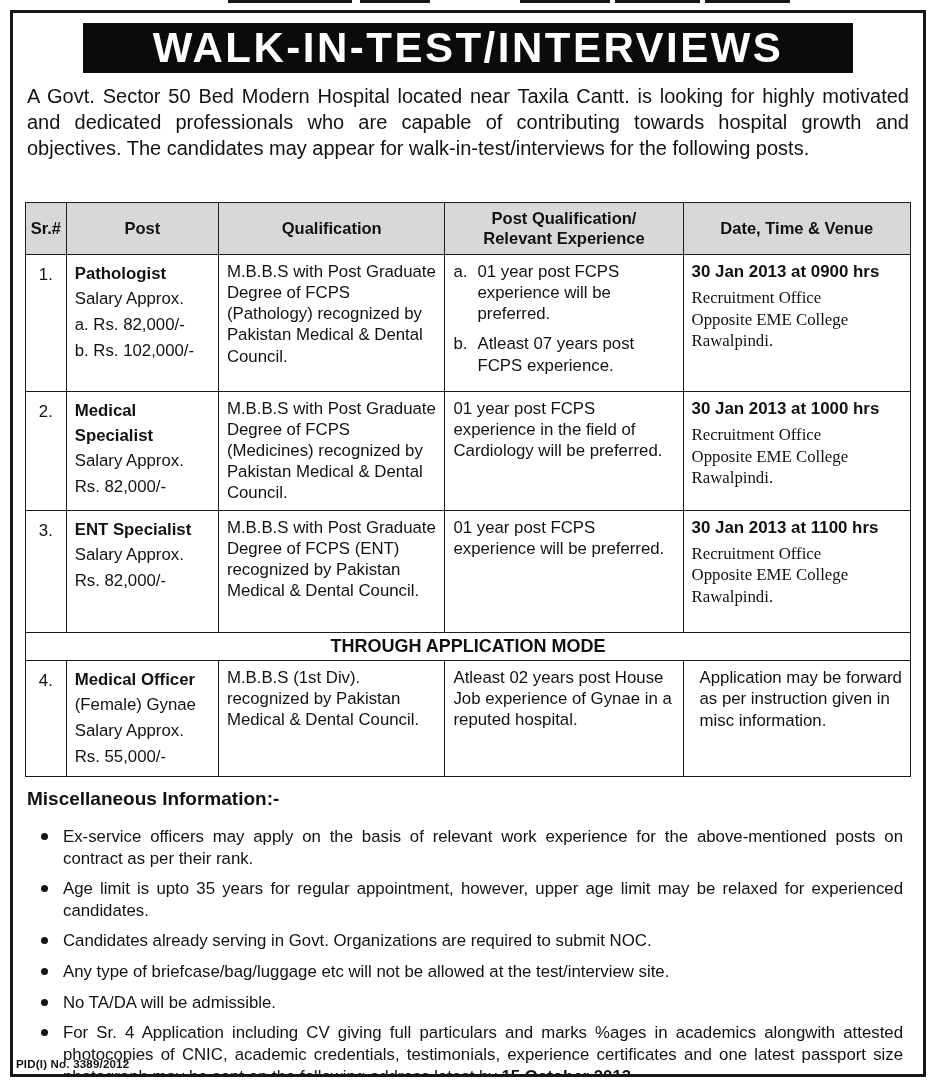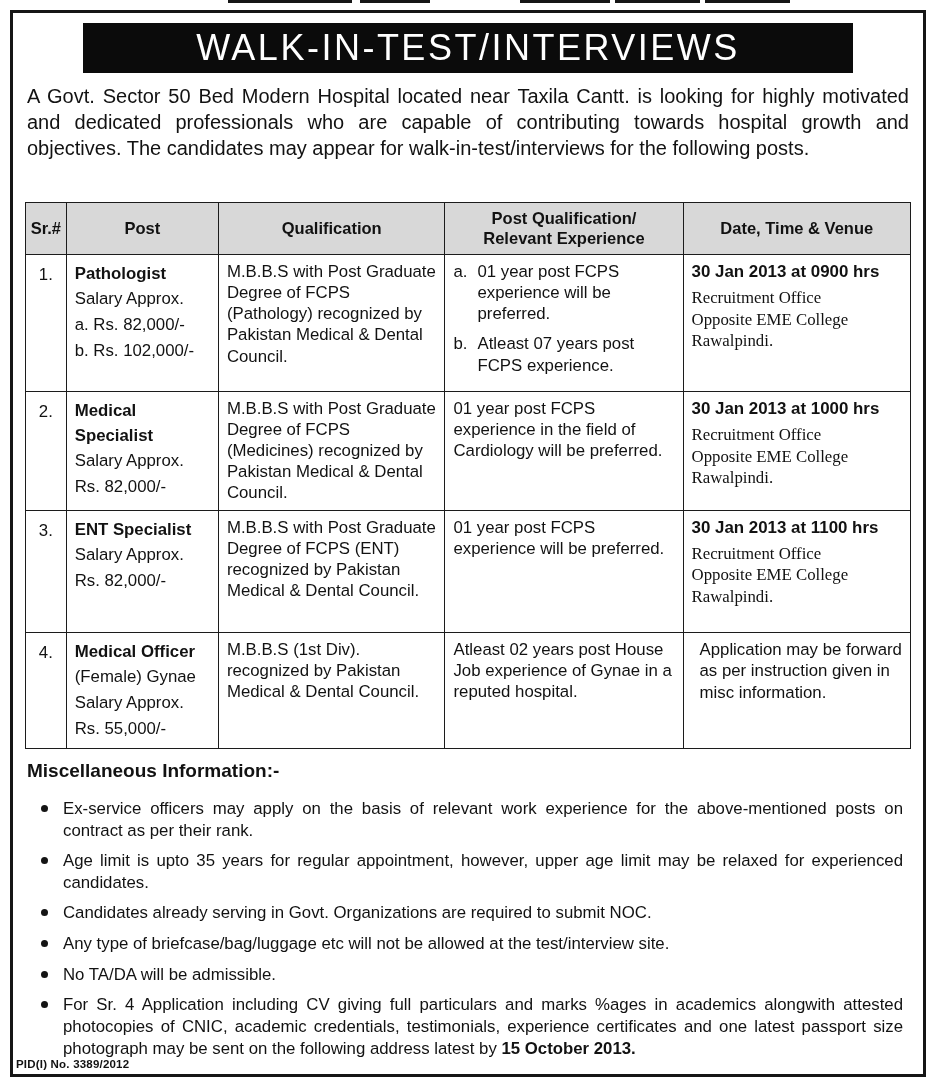--- a/index.html
+++ b/index.html
@@ -13,21 +13,21 @@
 
   .ad{
     position:absolute;left:10px;top:10px;right:11px;bottom:5px;
     border:3px solid #161616;background:#fff;
     padding:6px 12px 14px;box-sizing:border-box;
     display:flex;flex-direction:column;overflow:hidden;
   }
   .banner{
     margin:4px 58px 0;background:#0b0b0b;color:#ffffff;
     text-align:center;height:55px;line-height:50px;
-    font-size:36px;font-weight:normal;letter-spacing:2.5px;
+    font-size:42px;font-weight:bold;letter-spacing:2.5px;
     white-space:nowrap;
   }
   .intro{
     margin:10px 2px 9px;font-size:20px;line-height:1.3;
     text-align:justify;
   }
   table{
     width:100%;border-collapse:collapse;table-layout:fixed;margin-top:32px;
   }
   th,td{border:1.5px solid #1c1c1c;box-sizing:border-box;}
@@ -163,20 +163,23 @@
         <td>M.B.B.S with Post Graduate Degree of FCPS (ENT) recognized by Pakistan Medical &amp; Dental Council.</td>
         <td>01 year post FCPS experience will be preferred.</td>
         <td>
           <div class="venue-datetime">30 Jan 2013 at 1100 hrs</div>
           <div class="venue-text">Recruitment Office
 Opposite EME College
 Rawalpindi.</div>
         </td>
       </tr>
 
+      <tr class="mode">
+        <td colspan="5">THROUGH APPLICATION MODE</td>
+      </tr>
 
       <tr class="r4">
         <td class="sr">4.</td>
         <td class="post">
           <div class="post-title">Medical Officer</div>
           <div class="post-details">(Female) Gynae
 Salary Approx.
 Rs. 55,000/-</div>
         </td>
         <td>M.B.B.S (1st Div). recognized by Pakistan Medical &amp; Dental Council.</td>

